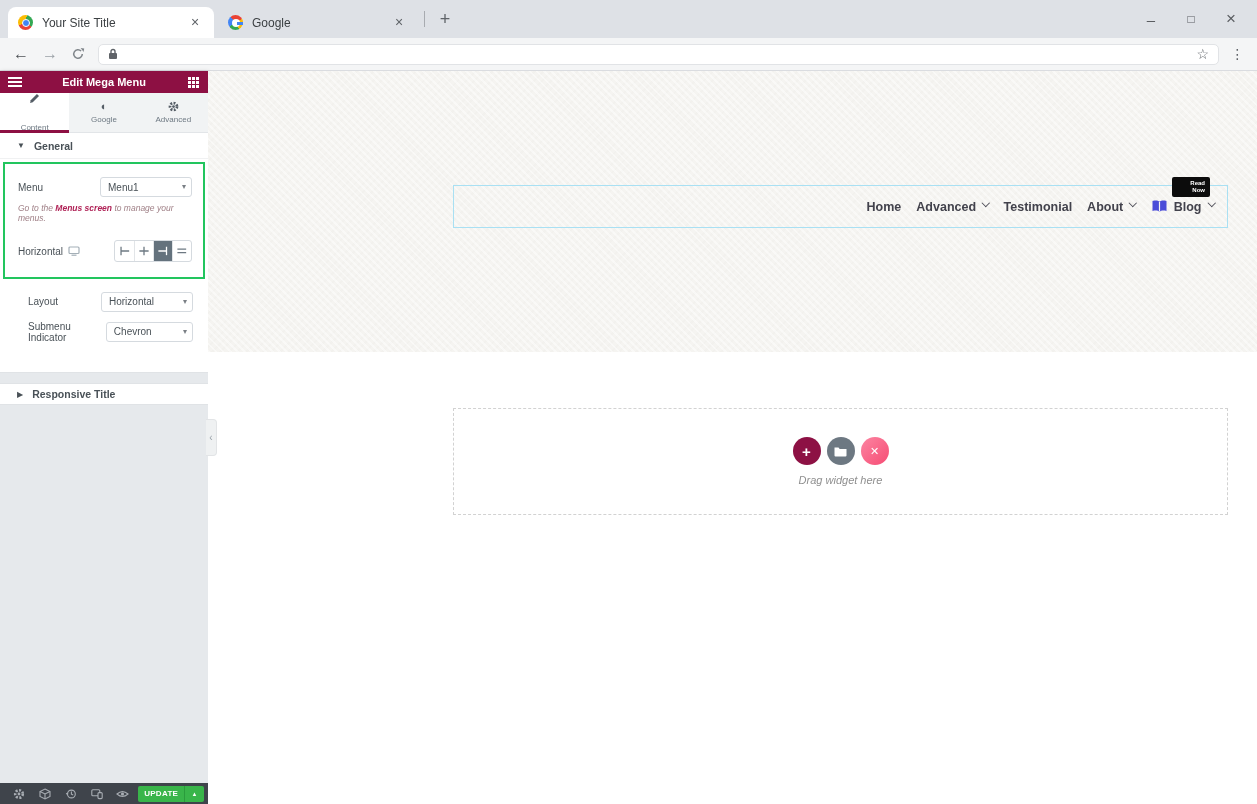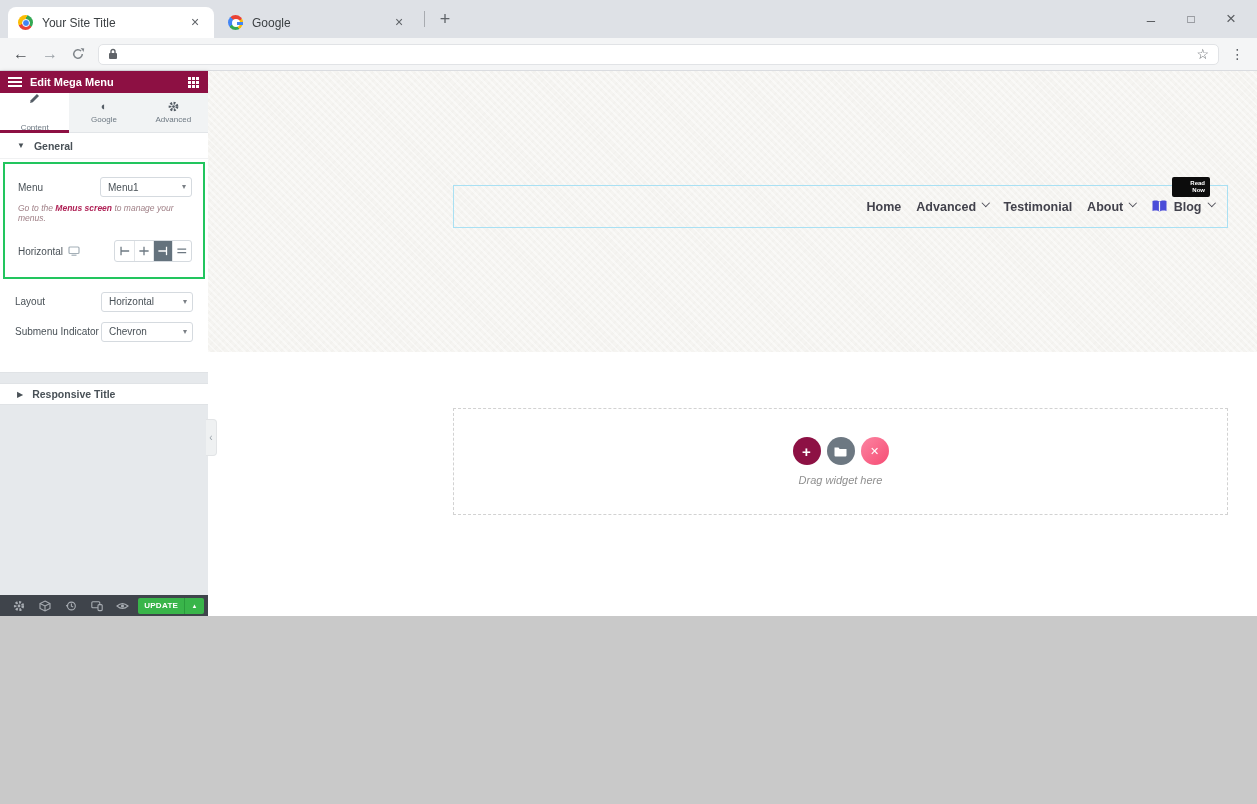--- a/index.html
+++ b/index.html
@@ -1,17 +1,17 @@
 <!DOCTYPE html>
 <html><head>
 <meta charset="utf-8">
 <style>
   html,body{margin:0;padding:0;background:#c9c9c9;}
   *{box-sizing:border-box;font-family:"Liberation Sans","DejaVu Sans",sans-serif;}
-  .screen{position:relative;width:1257px;height:616px;background:#fff;overflow:hidden;}
+  .screen{position:relative;width:1257px;height:804px;background:#fff;overflow:hidden;}
 
   
   .tabstrip{position:absolute;top:0;left:0;right:0;height:38px;background:#dee1e6;}
   .tab{position:absolute;top:7px;height:31px;display:flex;align-items:center;padding:0 10px;}
   .tab.active{left:8px;width:206px;background:#fff;border-radius:8px 8px 0 0;}
   .tab.inactive{left:218px;width:200px;}
   .tab-title{flex:1;font-size:12px;color:#3c4043;white-space:nowrap;overflow:hidden;margin-left:9px;}
   .tab-close{color:#5f6368;font-size:14px;width:18px;height:18px;line-height:17px;text-align:center;border-radius:50%;}
   .favicon{width:15px;height:15px;position:relative;flex:0 0 auto;}
   .chrome-ball{position:absolute;inset:0;border-radius:50%;
@@ -37,21 +37,21 @@
   .star{font-size:14px;color:#5f6368;}
   .menu-dots{width:18px;text-align:center;color:#5f6368;font-size:14px;margin-right:10px;letter-spacing:1px;}
 
   
   .app{position:absolute;top:71px;left:0;right:0;bottom:0;}
 
   
   .panel{position:absolute;left:0;top:0;width:208px;height:100%;background:#e6e9ec;box-shadow:1px 0 4px rgba(0,0,0,.12);}
   .p-header{height:22px;background:#8d1043;display:flex;align-items:center;color:#fff;}
   .p-burger{width:30px;display:flex;justify-content:center;}
-  .p-title{flex:1;font-size:11px;font-weight:bold;}
+  .p-title{flex:1;text-align:center;font-size:11px;font-weight:bold;}
   .p-grid{width:30px;display:flex;justify-content:center;}
   .p-tabs{height:40px;display:flex;border-bottom:1px solid #e2e5e8;background:#f1f3f4;}
   .p-tab{flex:1;display:flex;flex-direction:column;align-items:center;justify-content:center;gap:3px;font-size:8px;color:#6d7882;position:relative;}
   .p-tab.active{background:#fff;justify-content:space-between;}
   .p-tab.active::after{content:"";position:absolute;left:0;right:0;bottom:-1px;height:3px;background:#8d1043;}
   .halfcircle{font-size:11px;line-height:11px;color:#555d66;}
 
   .sec-white{background:#fff;}
   .sec-head{height:26px;display:flex;align-items:center;padding-left:17px;font-size:10.5px;font-weight:bold;color:#495157;border-bottom:1px solid #f0f1f2;}
   .sec-head .arr{font-size:8px;color:#495157;margin-right:9px;}
@@ -62,21 +62,21 @@
   .select{width:92px;height:20px;background:#fff;border:1px solid #d5dadf;border-radius:3px;font-size:10px;color:#495157;display:flex;align-items:center;padding:0 16px 0 7px;position:relative;}
   .select::after{content:"▾";position:absolute;right:5px;top:4px;font-size:8px;color:#7a7f85;}
   .help{margin-top:6px;font-size:8.5px;font-style:italic;color:#a08087;}
   .help b{color:#b02357;}
   .align-row{margin-top:17px;}
   .btngroup{display:flex;border:1px solid #d5dadf;border-radius:3px;overflow:hidden;background:#fff;}
   .abtn{width:19px;height:20px;display:flex;align-items:center;justify-content:center;border-left:1px solid #e2e5e8;}
   .abtn:first-child{border-left:none;}
   .abtn.sel{background:#64727d;}
   .plainrows{padding:12px 15px 14px;}
-  .plainrows .row{margin-top:9px;height:21px;}
+  .plainrows .row{margin-top:9px;height:21px;margin-left:13px;}
   .plainrows .row:first-child{margin-top:0;}
   .gapband{height:12px;background:#e6e9ec;border-top:1px solid #e0e3e6;border-bottom:1px solid #e0e3e6;}
   .sec-resp{height:21px;display:flex;align-items:center;padding-left:17px;font-size:10.5px;font-weight:bold;color:#495157;background:#fff;border-bottom:1px solid #e0e3e6;}
   .sec-resp .arr{font-size:8px;color:#495157;margin-right:9px;}
 
   .p-footer{position:absolute;left:0;bottom:0;width:208px;height:21px;background:#3f444b;display:flex;align-items:center;padding-left:6px;}
   .f-ico{width:26px;display:flex;justify-content:center;}
   .update-btn{width:46px;height:16px;margin-left:3px;background:#39b54a;border-radius:2px 0 0 2px;color:#fff;font-size:8px;font-weight:bold;display:flex;align-items:center;justify-content:center;letter-spacing:.3px;}
   .update-arrow{width:20px;height:16px;background:#39b54a;border-left:1px solid #2a9c3c;border-radius:0 2px 2px 0;color:#fff;font-size:6px;display:flex;align-items:center;justify-content:center;margin-right:4px;}
 

